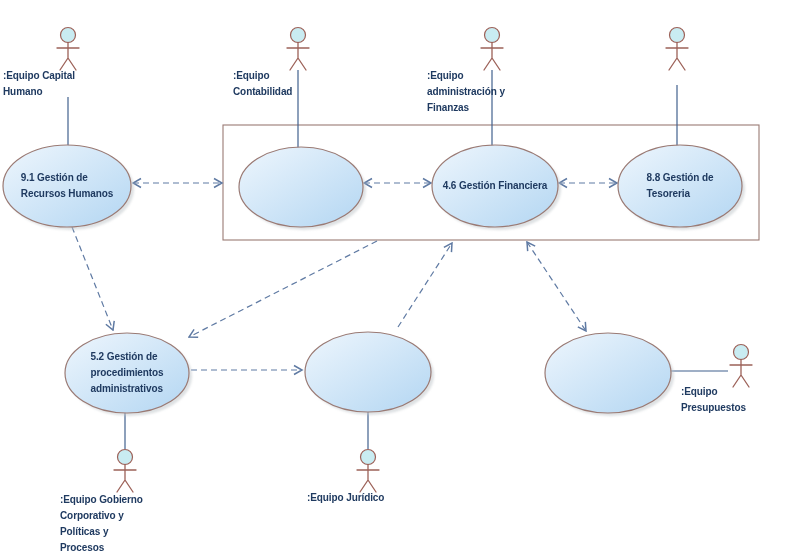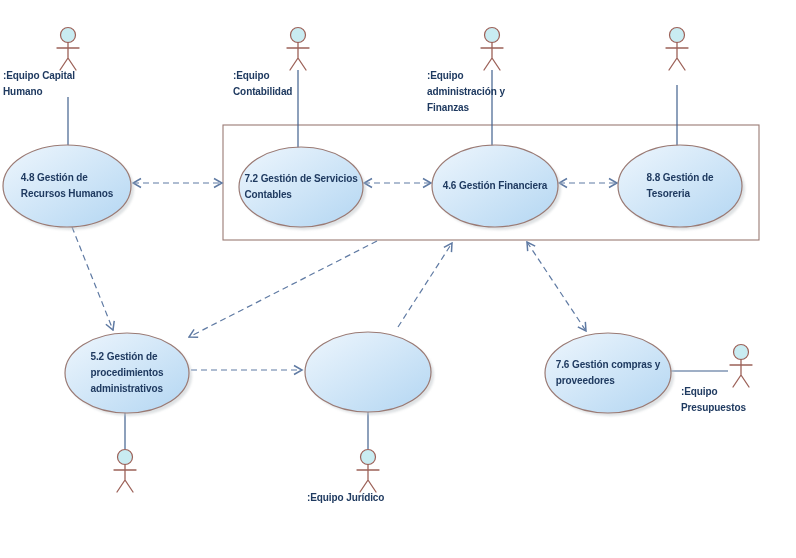--- a/index.html
+++ b/index.html
@@ -100,37 +100,37 @@
 
     <use href="#actorFig" x="68" y="35"></use>
     <use href="#actorFig" x="298" y="35"></use>
     <use href="#actorFig" x="492" y="35"></use>
     <use href="#actorFig" x="677" y="35"></use>
     <use href="#actorFig" x="125" y="457"></use>
     <use href="#actorFig" x="368" y="457"></use>
     <use href="#actorFig" x="741" y="352"></use>
   </svg>
 
-  <div class="label uc-label" style="left:3px;top:145px;width:128px;height:82px;">4.8 Gestión de
+  <div class="label uc-label" style="left:3px;top:145px;width:128px;height:82px;">9.1 Gestión de
 Recursos Humanos</div>
-  <div class="label uc-label" style="left:239px;top:147px;width:124px;height:80px;">7.2 Gestión de Servicios
-Contables</div>
   <div class="label uc-label" style="left:432px;top:145px;width:126px;height:82px;">4.6 Gestión Financiera</div>
   <div class="label uc-label" style="left:618px;top:145px;width:124px;height:82px;">8.8 Gestión de
 Tesoreria</div>
-  <div class="label uc-label" style="left:545px;top:333px;width:126px;height:80px;">7.6 Gestión compras y
-proveedores</div>
   <div class="label uc-label" style="left:65px;top:333px;width:124px;height:80px;">5.2 Gestión de
 procedimientos
 administrativos</div>
 
   <div class="label" style="left:3px;top:68px;width:130px;">:Equipo Capital
 Humano</div>
   <div class="label" style="left:233px;top:68px;width:130px;">:Equipo
 Contabilidad</div>
   <div class="label" style="left:427px;top:68px;width:130px;">:Equipo
 administración y
 Finanzas</div>
+  <div class="label" style="left:60px;top:492px;width:130px;">:Equipo Gobierno
+Corporativo y
+Políticas y
+Procesos</div>
   <div class="label" style="left:307px;top:490px;width:130px;">:Equipo Jurídico</div>
   <div class="label" style="left:681px;top:384px;width:120px;">:Equipo
 Presupuestos</div>
 
 </div>
 
 </body></html>

